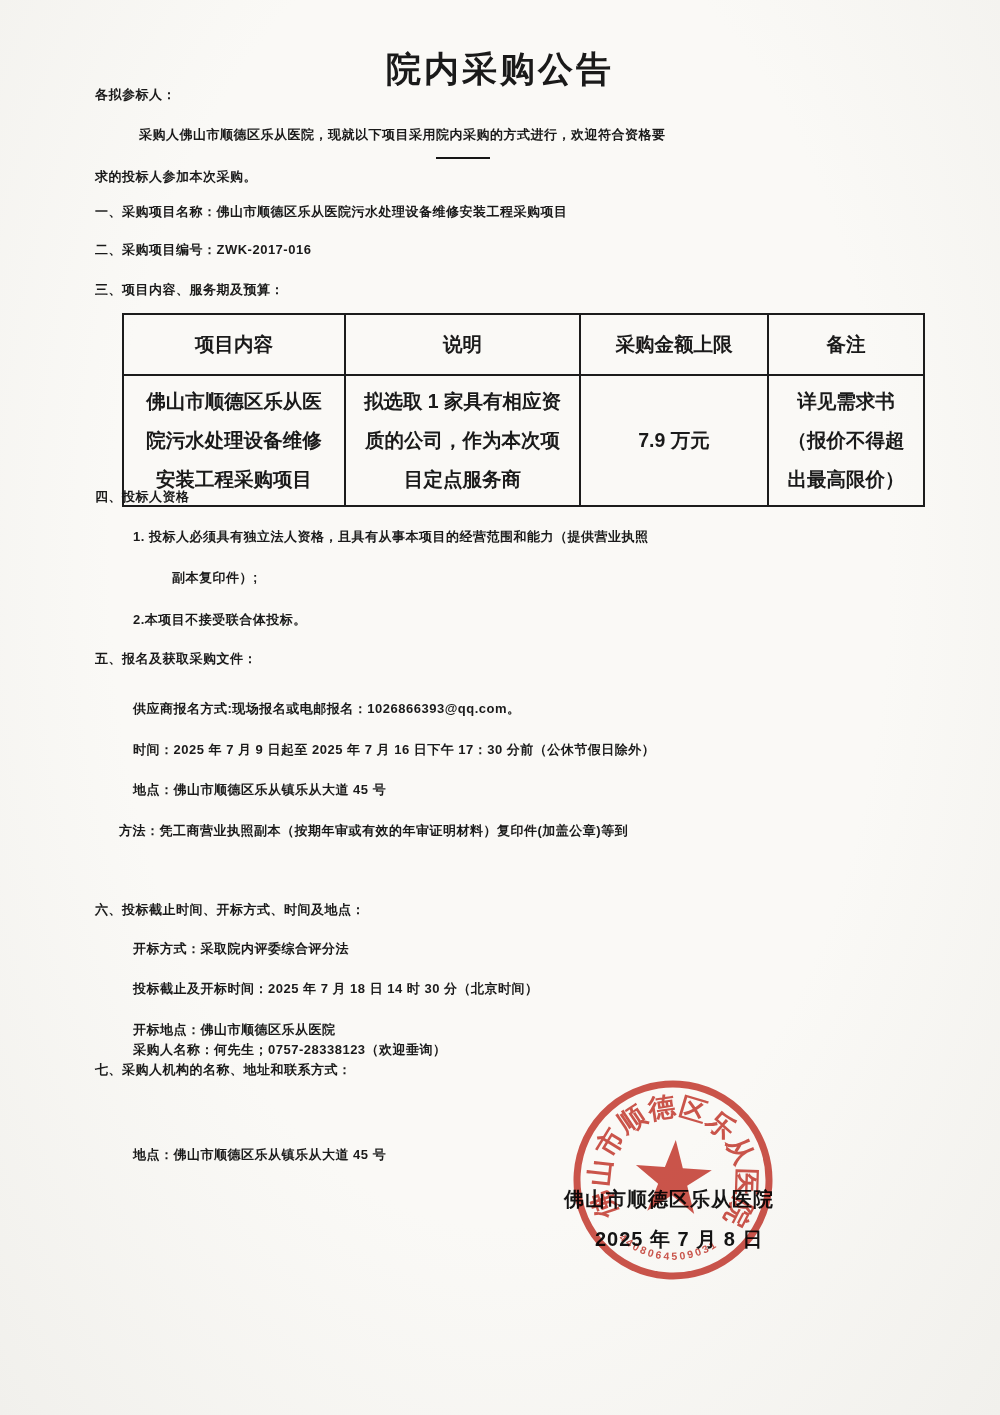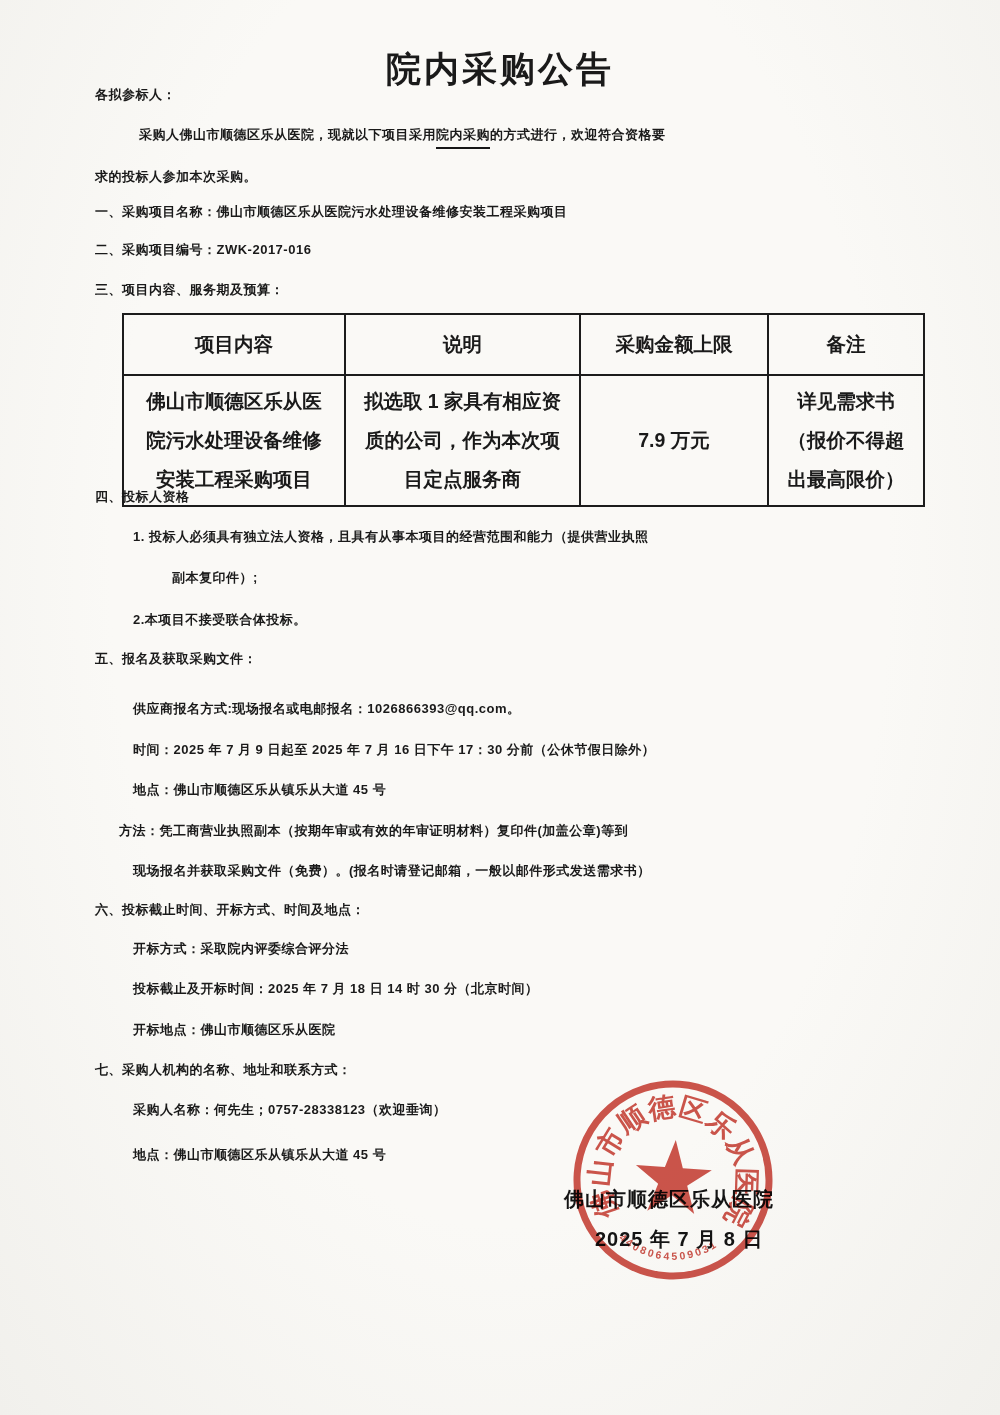--- a/index.html
+++ b/index.html
@@ -14,21 +14,21 @@
     background:radial-gradient(ellipse at 50% 40%, #faf9f6 55%, #f1f0ec 100%);
   }
   .line{
     position:absolute;white-space:nowrap;
     font-size:13px;font-weight:600;letter-spacing:.5px;
   }
   .doc-title{
     position:absolute;top:46px;left:0;width:1000px;text-align:center;
     font-size:35px;font-weight:700;letter-spacing:3px;
   }
-  .u{border-bottom:2px solid #161616;padding-bottom:5px;margin-top:16px;}
+  .u{border-bottom:2px solid #161616;padding-bottom:15px;margin-top:16px;}
   table.items{
     position:absolute;left:122px;top:313px;
     border-collapse:collapse;table-layout:fixed;width:745px;
   }
   table.items th, table.items td{
     border:2px solid #1c1c1c;
     text-align:center;vertical-align:middle;
     font-size:19.5px;font-weight:600;
     white-space:pre-line;line-height:2.0;
     padding:6px 6px;
@@ -90,29 +90,28 @@
   <div class="line" style="left:95px;top:488px;">四、投标人资格</div>
   <div class="line" style="left:133px;top:528px;">1. 投标人必须具有独立法人资格，且具有从事本项目的经营范围和能力（提供营业执照</div>
   <div class="line" style="left:172px;top:569px;">副本复印件）;</div>
   <div class="line" style="left:133px;top:611px;">2.本项目不接受联合体投标。</div>
 
   <div class="line" style="left:95px;top:650px;">五、报名及获取采购文件：</div>
   <div class="line" style="left:133px;top:700px;">供应商报名方式:现场报名或电邮报名：1026866393@qq.com。</div>
   <div class="line" style="left:133px;top:741px;">时间：2025 年 7 月 9 日起至 2025 年 7 月 16 日下午 17：30 分前（公休节假日除外）</div>
   <div class="line" style="left:133px;top:781px;">地点：佛山市顺德区乐从镇乐从大道 45 号</div>
   <div class="line" style="left:119px;top:822px;">方法：凭工商营业执照副本（按期年审或有效的年审证明材料）复印件(加盖公章)等到</div>
-  <div class="line" style="left:133px;top:862px;">现场报名并获取采购文件（免费）。(报名时请登记邮箱，一般以邮件形式发送需求书）</div>
 
   <div class="line" style="left:95px;top:901px;">六、投标截止时间、开标方式、时间及地点：</div>
   <div class="line" style="left:133px;top:940px;">开标方式：采取院内评委综合评分法</div>
   <div class="line" style="left:133px;top:980px;">投标截止及开标时间：2025 年 7 月 18 日 14 时 30 分（北京时间）</div>
   <div class="line" style="left:133px;top:1021px;">开标地点：佛山市顺德区乐从医院</div>
 
   <div class="line" style="left:95px;top:1061px;">七、采购人机构的名称、地址和联系方式：</div>
-  <div class="line" style="left:133px;top:1101px;">采购人名称：何先生；0757-28338123（欢迎垂询）</div>
+  <div class="line" style="left:133px;top:1041px;">采购人名称：何先生；0757-28338123（欢迎垂询）</div>
   <div class="line" style="left:133px;top:1146px;">地点：佛山市顺德区乐从镇乐从大道 45 号</div>
 
   <div class="sig" style="left:564px;top:1186px;">佛山市顺德区乐从医院</div>
   <div class="sig" style="left:595px;top:1226px;">2025 年 7 月 8 日</div>
 
   <svg class="stamp" viewBox="-112 -112 224 224">
     <g transform="rotate(4)" fill="#c5352b" stroke="none">
       <circle cx="0" cy="0" r="96" fill="none" stroke="#c5352b" stroke-width="7"></circle>
       <polygon points="0,-40 8.99,-12.38 38.04,-12.36 14.55,4.73 23.51,32.36 0,15.3 -23.51,32.36 -14.55,4.73 -38.04,-12.36 -8.99,-12.38"></polygon>
       <defs>

